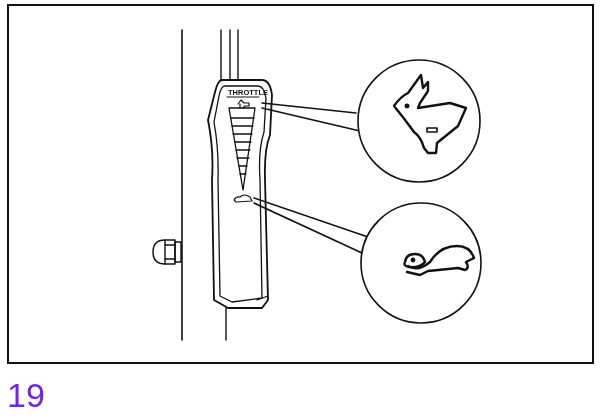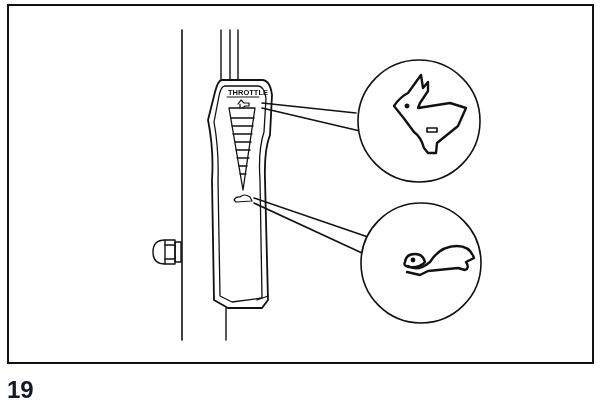--- a/index.html
+++ b/index.html
@@ -3,22 +3,22 @@
 <meta charset="utf-8">
 <style>
   html, body { margin: 0; padding: 0; background: #ffffff; }
   body { width: 603px; height: 420px; position: relative; overflow: hidden; font-family: "Liberation Sans", sans-serif; }
   .figure-frame {
     position: absolute; left: 7px; top: 4px; width: 587px; height: 360px;
     border: 2px solid #111; box-sizing: border-box; background: #fff;
   }
   .figure-number {
     position: absolute; left: 7px; top: 378px;
-    font-family: "Liberation Sans", sans-serif; font-weight: bold; font-size: 24px; line-height: 1;
-    color: #0f172a;
+    font-family: "Liberation Sans", sans-serif; font-weight: normal; font-size: 34px; line-height: 1;
+    color: #6d28d9;
   }
   svg.illustration { position: absolute; left: 0; top: 0; }
   .throttle-label { font-family: "Liberation Sans", sans-serif; font-weight: bold; font-size: 7.5px; fill: #111; }
 </style>
 </head>
 <body>
 
 <div class="figure-frame"></div>
 
 <svg class="illustration" width="603" height="420" viewBox="0 0 603 420">

